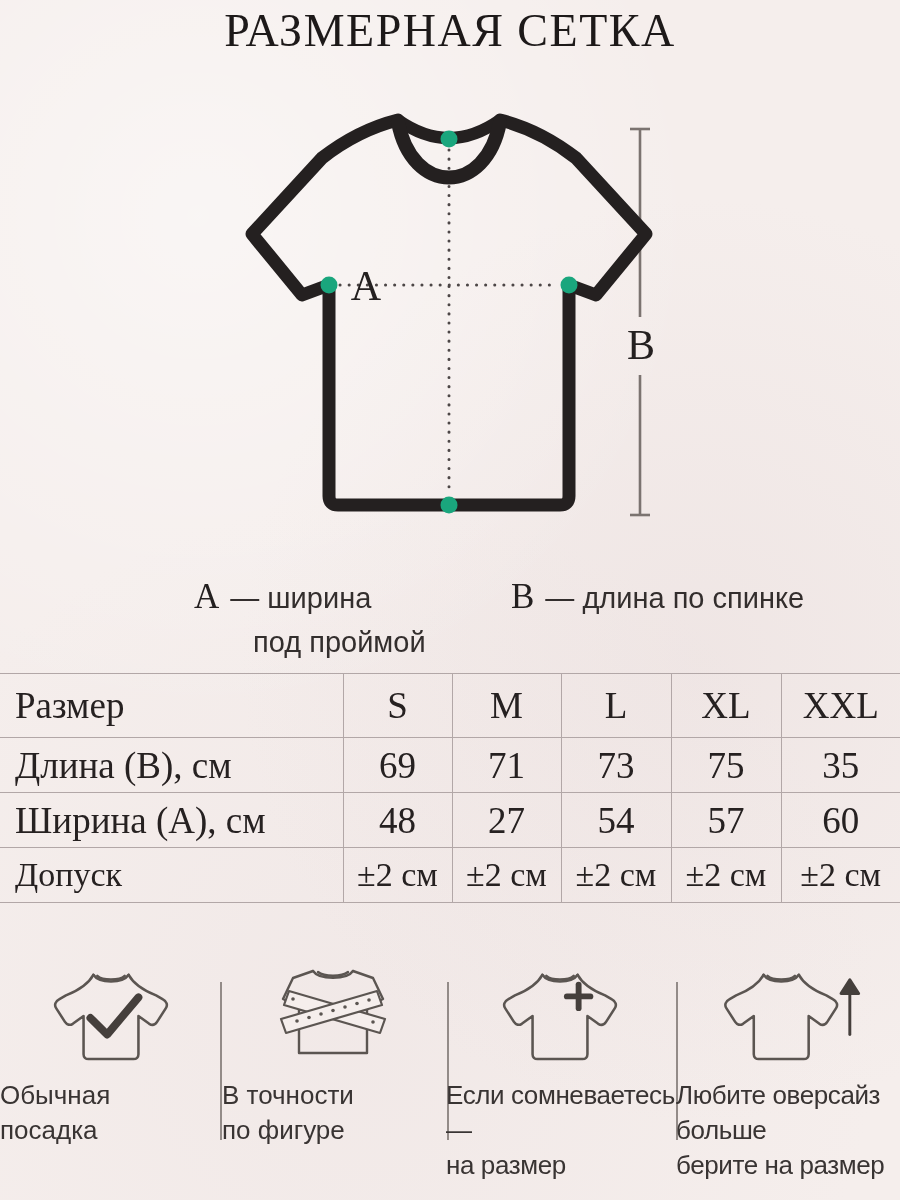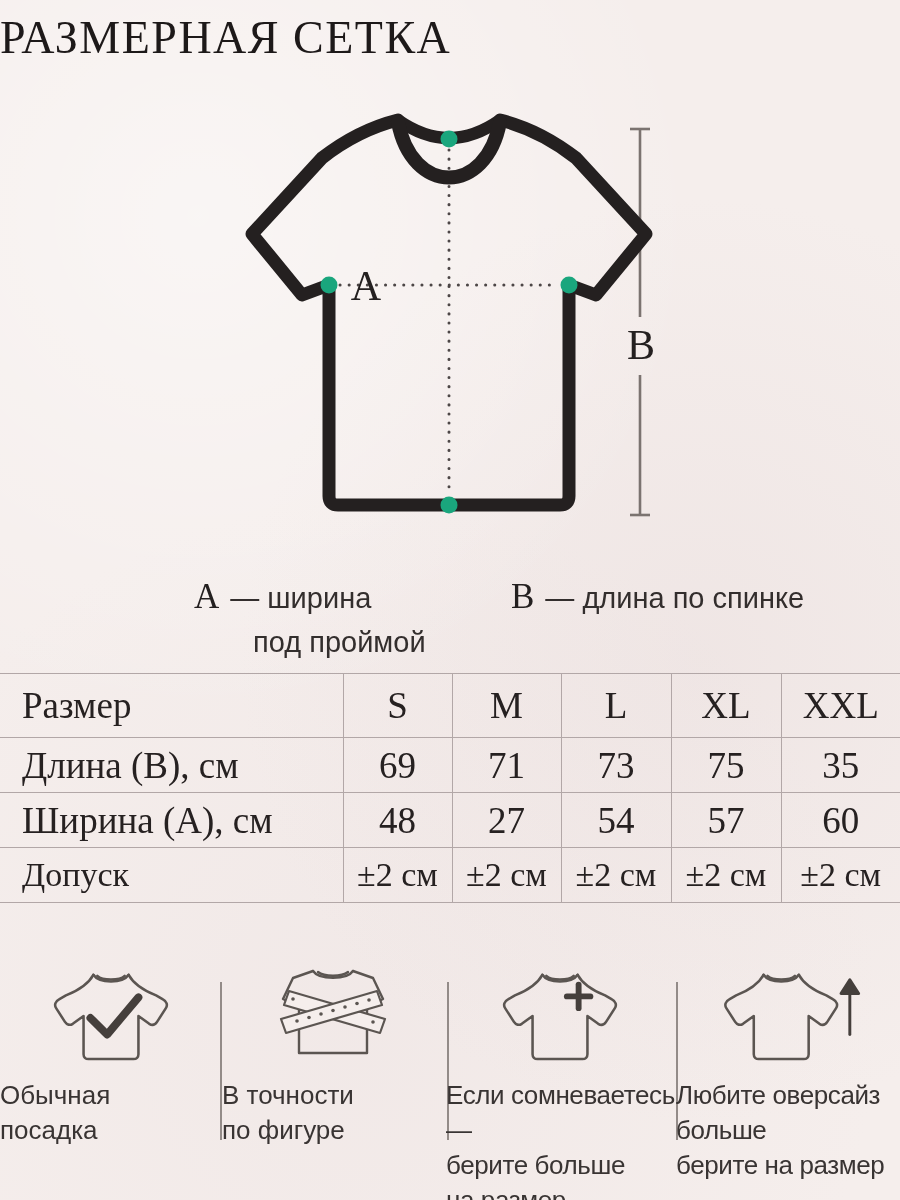--- a/index.html
+++ b/index.html
@@ -7,41 +7,41 @@
     position:relative;width:900px;height:1200px;overflow:hidden;
     background:
       radial-gradient(circle at 22% 18%, rgba(255,255,255,0.45), rgba(255,255,255,0) 42%),
       radial-gradient(circle at 78% 55%, rgba(228,214,214,0.35), rgba(228,214,214,0) 48%),
       radial-gradient(circle at 40% 85%, rgba(232,220,220,0.30), rgba(232,220,220,0) 45%),
       #f5eeec;
     font-family:"Liberation Sans", sans-serif;
     color:#2b2726;
   }
   .title{
-    position:absolute;top:11px;left:0;width:900px;text-align:left;
+    position:absolute;top:4px;left:0;width:900px;text-align:center;
     font-family:"Liberation Serif", serif;font-size:46px;font-weight:500;
     letter-spacing:1.5px;color:#1d1919;
   }
   .shirt-svg{position:absolute;left:238px;top:98px;}
   
   .legend{position:absolute;top:577px;}
   .legend-a{left:194px;}
   .legend-b{left:511px;}
   .legend .line1{display:flex;align-items:baseline;gap:11px;}
   .legend .letter{font-family:"Liberation Serif", serif;font-size:35px;color:#242020;}
   .legend .text{font-size:29px;color:#332e2d;}
   .legend .line2{margin-left:59px;margin-top:9px;font-size:29px;color:#332e2d;}
   
   .size-table{
     position:absolute;top:673px;left:0;width:900px;
     border-collapse:collapse;table-layout:fixed;
     font-family:"Liberation Serif", serif;font-size:37px;color:#262121;
   }
   .size-table td{border-top:1px solid #b2a7a7;border-bottom:1px solid #b2a7a7;padding:0;text-align:center;vertical-align:middle;}
-  .size-table td.lbl{text-align:left;padding-left:22px;}
+  .size-table td.lbl{text-align:left;padding-left:15px;}
   .size-table td.sep{border-left:1px solid #b2a7a7;}
   .size-table tr.hdr td{height:63px;}
   .size-table tr.r td{height:54px;}
   .size-table tr.tol td{font-size:34px;}
   
   .divider{position:absolute;top:982px;width:2px;height:158px;background:#938b88;}
   .guide-icon{position:absolute;top:966px;}
   .caption{position:absolute;top:1078px;font-size:26px;line-height:35px;color:#393433;}
   .caption.tight{letter-spacing:-0.4px;}
 </style>
@@ -211,21 +211,20 @@
   <div class="caption" style="left:0px;width:220px">
     <div>Обычная</div>
     <div>посадка</div>
   </div>
   <div class="caption" style="left:222px;width:225px">
     <div>В точности</div>
     <div>по фигуре</div>
   </div>
   <div class="caption tight" style="left:446px;width:232px">
     <div>Если сомневаетесь —</div>
-    <div>берите больше</div>
     <div>на размер</div>
   </div>
   <div class="caption tight" style="left:676px;width:224px">
     <div>Любите оверсайз</div>
     <div>больше</div>
     <div>берите на размер</div>
   </div>
 
 </div>
 

